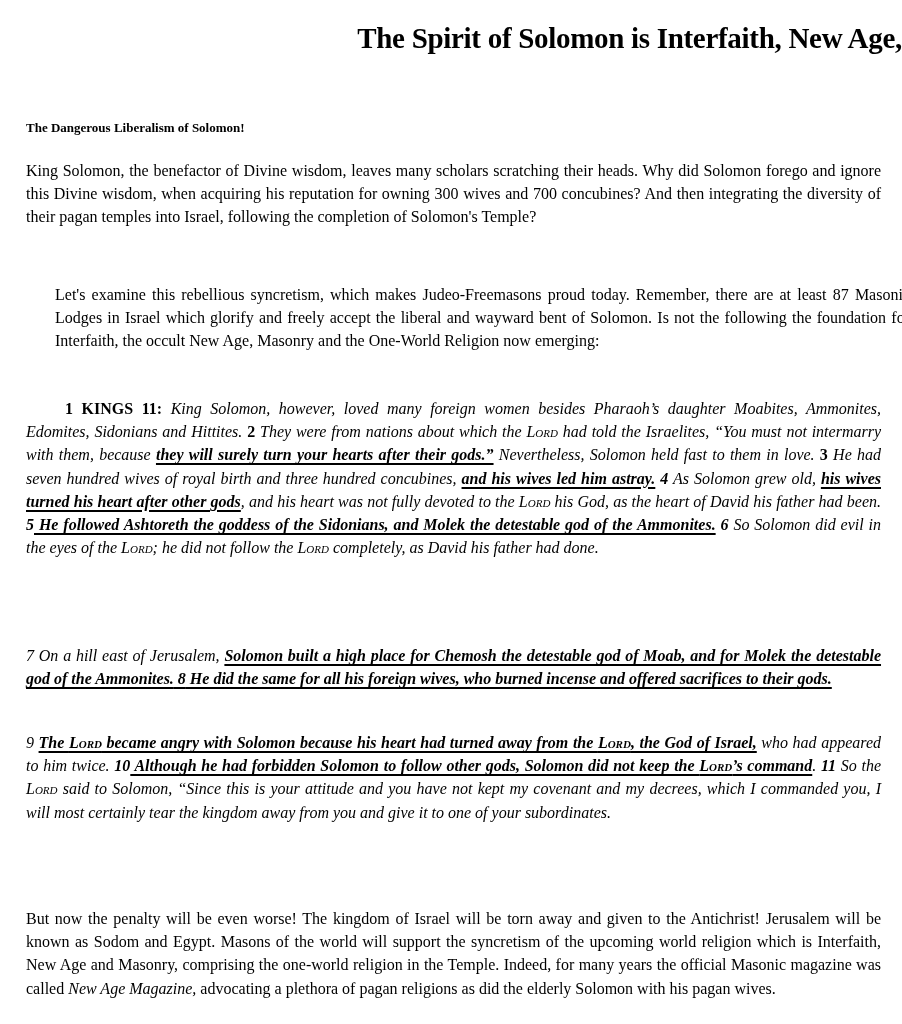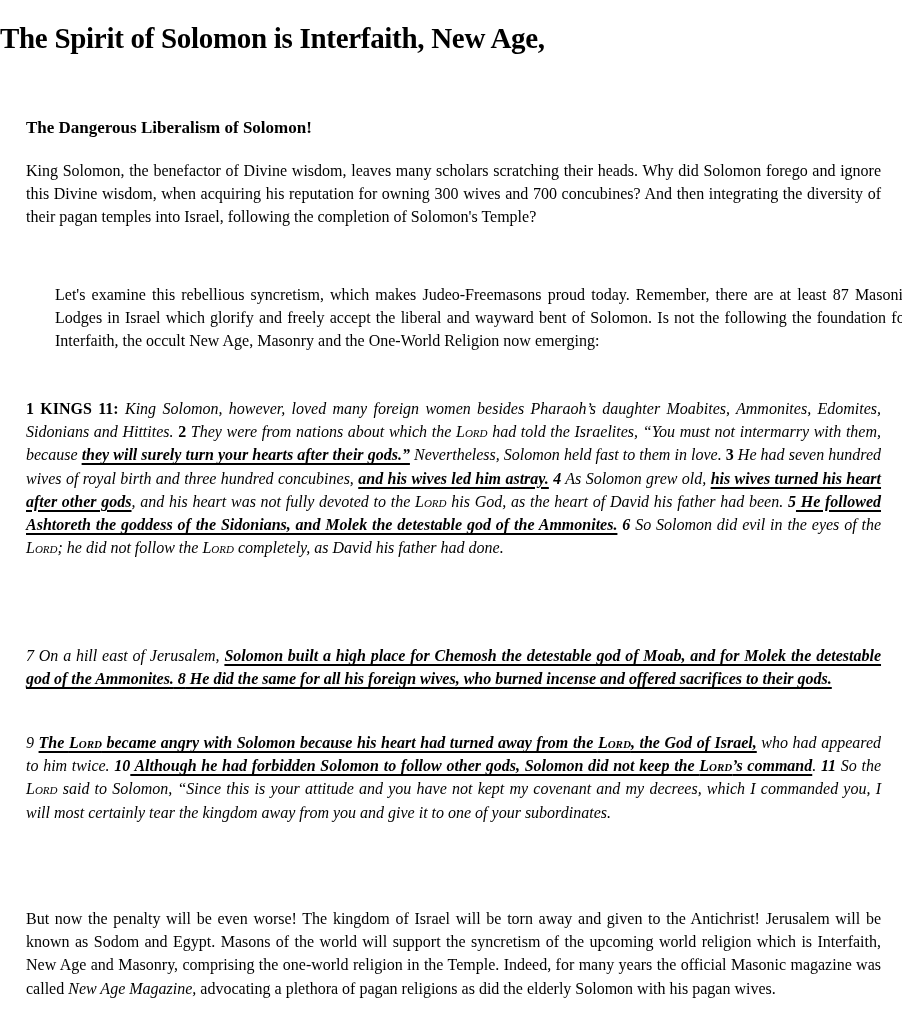--- a/index.html
+++ b/index.html
@@ -4,42 +4,42 @@
 <style>
   html, body { margin: 0; padding: 0; background: #ffffff; }
   body {
     width: 902px; height: 1024px; overflow: hidden;
     font-family: "Liberation Serif", "DejaVu Serif", serif;
     color: #000;
   }
   .page { position: relative; width: 902px; height: 1024px; }
   .title {
     position: absolute; left: 0; top: 20px; width: 902px;
-    text-align: left; font-weight: bold; font-size: 29px; line-height: 36px;
+    text-align: right; font-weight: bold; font-size: 29px; line-height: 36px;
     letter-spacing: -0.3px;
   }
   .subhead {
     position: absolute; left: 26px; top: 116px;
-    font-weight: bold; font-size: 17px; line-height: 24px;
+    font-weight: bold; font-size: 13px; line-height: 24px;
   }
   .para {
     position: absolute; left: 26px; width: 855px;
     font-size: 16px; line-height: 23.2px; text-align: justify;
   }
   .p1 { top: 159px; }
   .p2 { top: 283px; margin-left: 29px; }
   .p3 { top: 397px; font-style: italic; }
   .p4 { top: 644px; font-style: italic; font-family: Liberation Serif, serif; }
   .p5 { top: 731px; font-style: italic; }
   .p6 { top: 907px; }
   .em { font-weight: bold; text-decoration: underline; text-decoration-thickness: 2px; text-underline-offset: 3px; }
   .vn { font-weight: bold; font-style: normal; }
   .vni { font-weight: bold; }
   .sc { font-variant: small-caps; }
-  .ref { font-weight: bold; font-style: normal; }
+  .ref { font-weight: bold; font-style: normal; margin-left: 39px; }
   .ital { font-style: italic; }
 </style>
 </head>
 <body>
 
 <div class="page">
   <div class="title">
     <div>The Spirit of Solomon is Interfaith, New Age,</div>
   </div>
 

